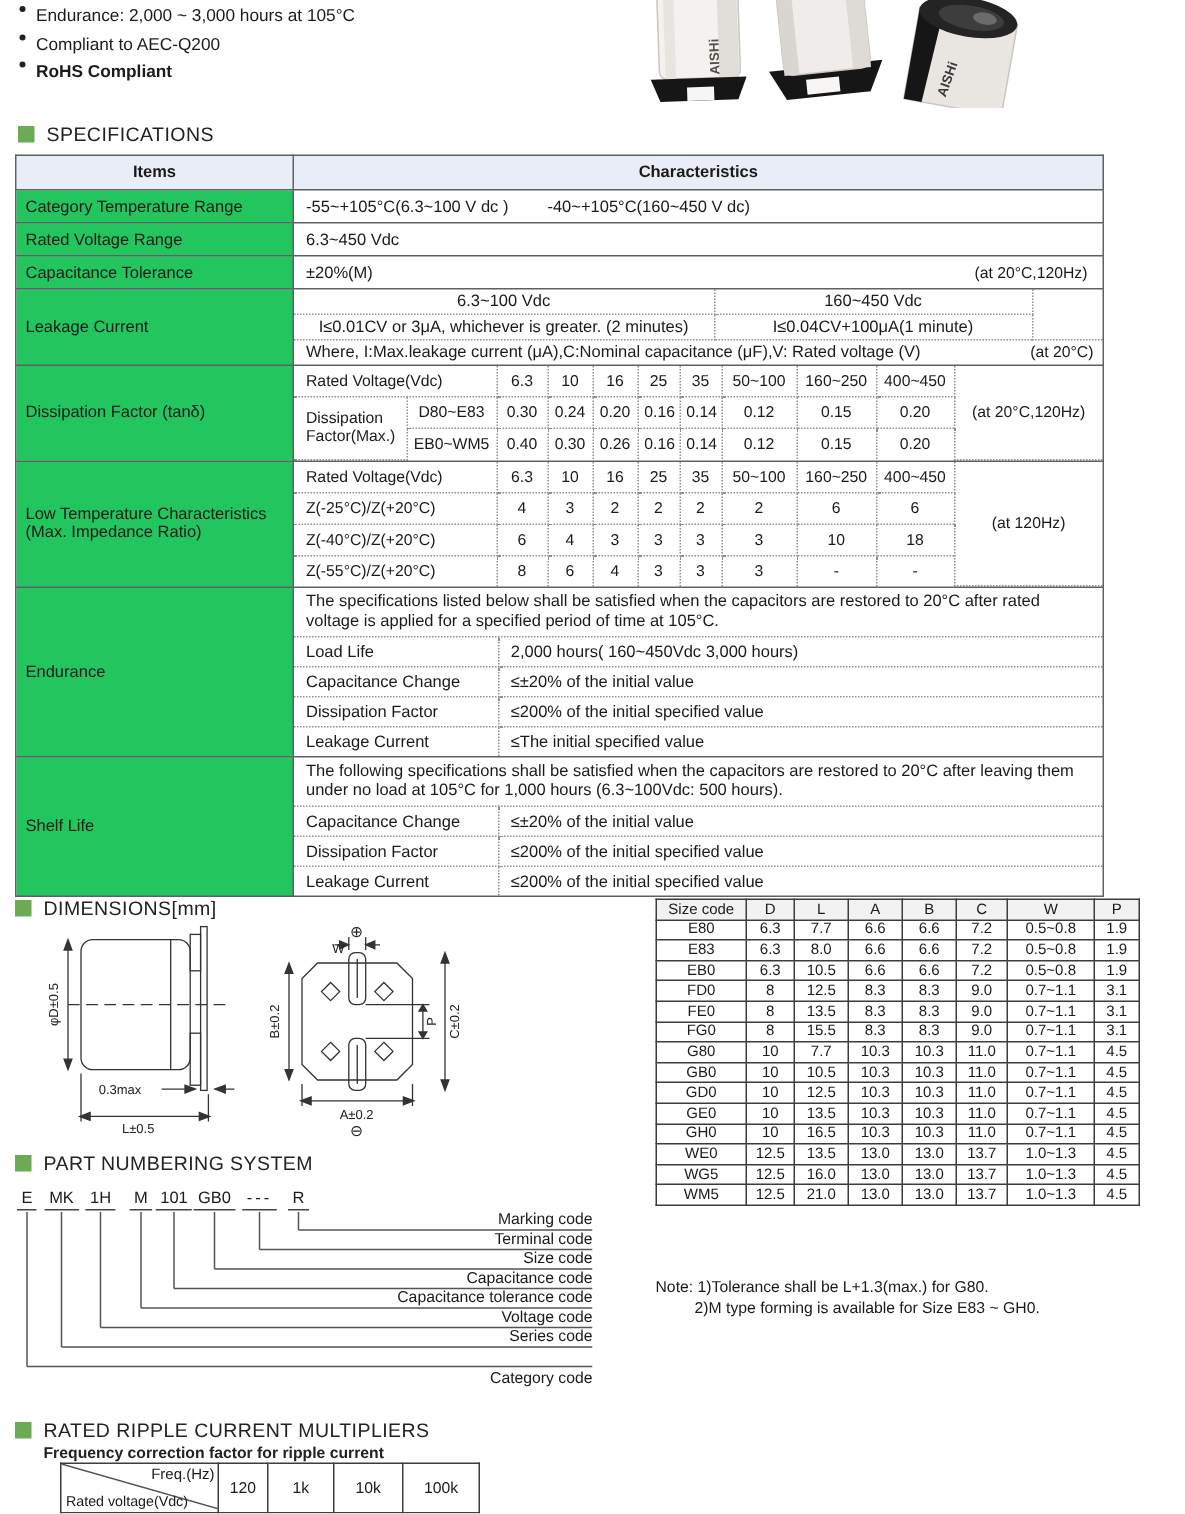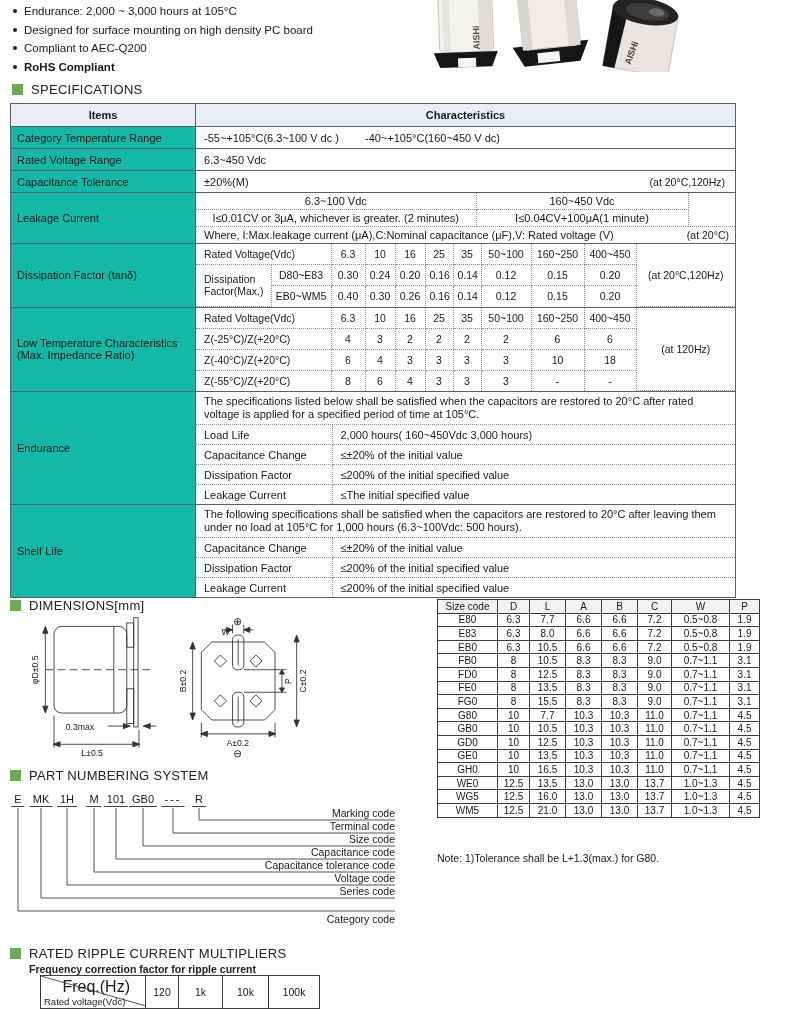--- a/index.html
+++ b/index.html
@@ -1,31 +1,31 @@
 <!DOCTYPE html>
 <html><head>
 <meta charset="utf-8">
 <style>
   html,body{margin:0;padding:0;background:#fff;}
   .page{position:relative;width:790px;height:1009px;background:#fff;overflow:hidden;
         font-family:"Liberation Sans",sans-serif;color:#1a1a1a;}
   
   .features{position:absolute;left:13px;top:4px;font-size:11.5px;line-height:14px;}
-  .feat{margin-bottom:4.5px;display:flex;align-items:center;}
+  .feat{margin-bottom:4.5px;display:flex;align-items:flex-start;}
   .feat .dot{width:4px;height:4px;border-radius:50%;background:#222;margin-right:7px;flex:0 0 auto;}
   .feat:last-child span.ft{font-weight:bold;}
   
   .sec-head{position:absolute;display:flex;align-items:center;font-size:13px;color:#222;letter-spacing:.3px;}
   .green-sq{width:11px;height:11px;background:#6aab53;margin-right:8px;flex:0 0 auto;}
   .sub-head{position:absolute;font-size:10.5px;font-weight:bold;color:#222;text-align:center;}
   
   .spec-table{position:absolute;left:10px;top:103px;width:726px;border-collapse:collapse;table-layout:fixed;}
   .spec-table > tbody > tr > td, .spec-table > tbody > tr > th{border:1px solid #5d6167;}
   .spec-table th{background:#e9edf8;font-size:11px;font-weight:bold;height:20px;text-align:center;}
-  .item-label{background:#14b8a6;font-size:11px;padding:2px 6px;vertical-align:middle;}
+  .item-label{background:#22c55e;font-size:11px;padding:2px 6px;vertical-align:middle;}
   .val{font-size:11px;padding:2px 8px;height:17px;vertical-align:middle;}
   .right-note{float:right;font-size:10.5px;padding-right:2px;}
   .gap2{margin-left:26px;}
   .cplx{padding:0;vertical-align:top;}
   
   .inner{width:100%;border-collapse:collapse;table-layout:fixed;}
   .inner td{border:1px dotted #8f8f8f;font-size:10.5px;padding:1px 4px;vertical-align:middle;text-align:center;}
   .inner tr:first-child > td{border-top:0;}
   .inner td:first-child{border-left:0;}
   .inner td:last-child{border-right:0;}
@@ -54,38 +54,34 @@
   .pn-code{position:absolute;top:0;transform:translateX(-50%);font-size:11px;
       border-bottom:1px solid #444;padding:0 3px 1px;}
   .pn-code.dashes{letter-spacing:2px;}
   .pn-label{position:absolute;right:0;font-size:10.5px;line-height:12px;text-align:right;margin-left:38px;}
   .pns svg{position:absolute;left:0;top:0;}
   
   .ripple-table{position:absolute;left:40px;top:975px;border-collapse:collapse;table-layout:fixed;}
   .ripple-table td{border:1px solid #3c3c3c;font-size:10.5px;text-align:center;vertical-align:middle;}
   .rt-head td{height:30px;}
   .diag-cell{position:relative;padding:0;}
-  .freq-lbl{position:absolute;top:2px;right:15px;font-size:16px;}
+  .freq-lbl{position:absolute;top:2px;right:2px;font-size:10px;}
   .volt-lbl{position:absolute;bottom:1px;left:3px;font-size:9.5px;}
   .rt-next td{height:16px;background:#aebfa6;}
   svg text{font-family:"Liberation Sans",sans-serif;}
 </style>
 </head>
 <body>
 
 <div class="page">
 
   <div class="features">
     <div class="feat">
         <span class="dot"></span>
         <span class="ft">Endurance: 2,000 ~ 3,000 hours at 105°C</span>
-      </div>
-    <div class="feat">
-        <span class="dot"></span>
-        <span class="ft">Designed for surface mounting on high density PC board</span>
       </div>
     <div class="feat">
         <span class="dot"></span>
         <span class="ft">Compliant to AEC-Q200</span>
       </div>
     <div class="feat">
         <span class="dot"></span>
         <span class="ft">RoHS Compliant</span>
       </div>
   </div>
@@ -486,30 +482,20 @@
             <td>EB0</td>
             <td>6.3</td>
             <td>10.5</td>
             <td>6.6</td>
             <td>6.6</td>
             <td>7.2</td>
             <td>0.5~0.8</td>
             <td>1.9</td>
           </tr>
           <tr>
-            <td>FB0</td>
-            <td>8</td>
-            <td>10.5</td>
-            <td>8.3</td>
-            <td>8.3</td>
-            <td>9.0</td>
-            <td>0.7~1.1</td>
-            <td>3.1</td>
-          </tr>
-          <tr>
             <td>FD0</td>
             <td>8</td>
             <td>12.5</td>
             <td>8.3</td>
             <td>8.3</td>
             <td>9.0</td>
             <td>0.7~1.1</td>
             <td>3.1</td>
           </tr>
           <tr>
@@ -610,20 +596,21 @@
             <td>13.0</td>
             <td>13.7</td>
             <td>1.0~1.3</td>
             <td>4.5</td>
           </tr>
         </tbody>
     </table>
   </div>
   <div class="size-notes">
     <div>Note: 1)Tolerance shall be L+1.3(max.) for G80.</div>
+    <div class="n2">2)M type forming is available for Size E83 ~ GH0.</div>
   </div>
 
   <div class="sec-head" style="left:10px;top:768px;">
     <span class="green-sq"></span>
     <span>PART NUMBERING SYSTEM</span>
   </div>
   <div class="pns">
     <svg width="385" height="128" viewBox="0 0 385 128">
       <g stroke="#555" stroke-width="1">
         <line x1="8" y1="15" x2="8" y2="118"></line>

